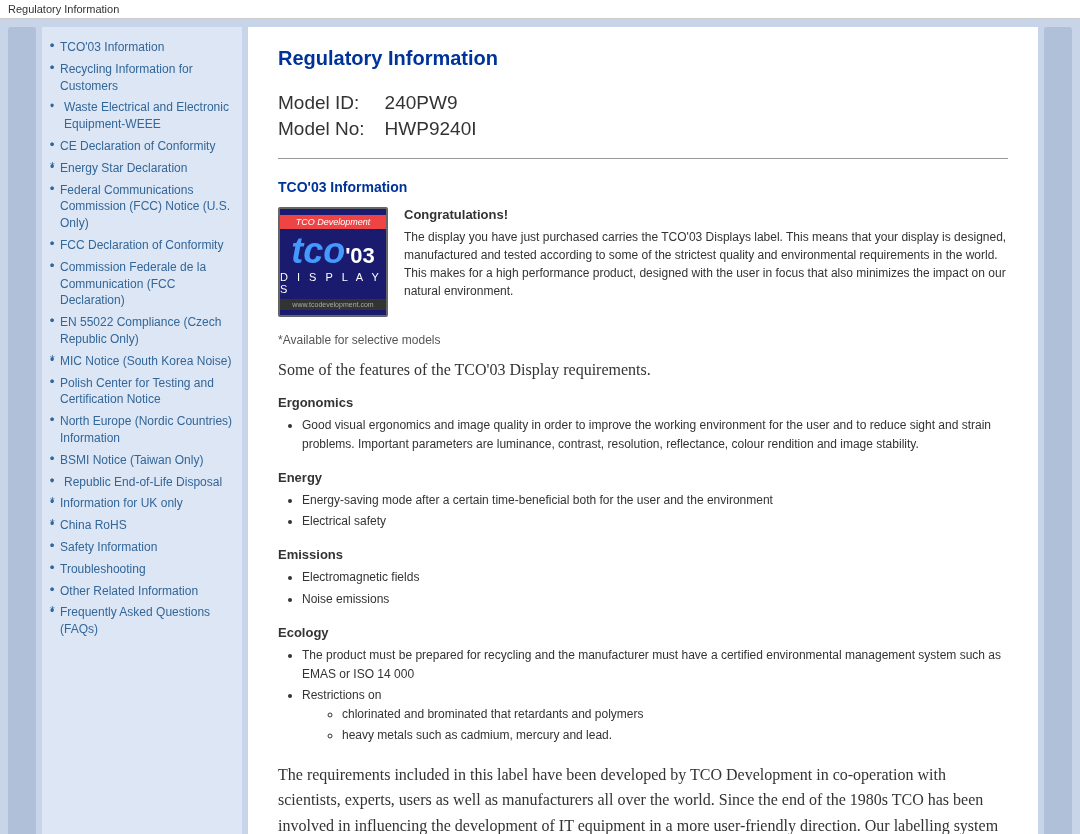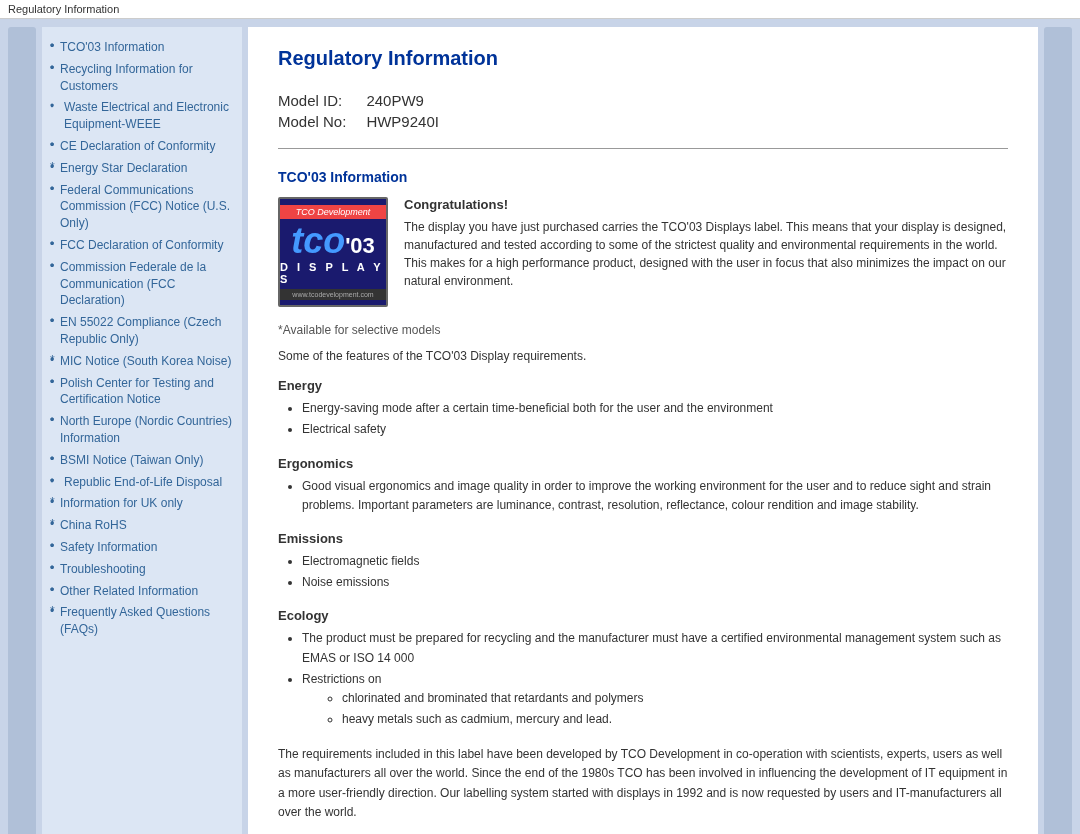--- a/index.html
+++ b/index.html
@@ -76,21 +76,21 @@
       margin-bottom: 20px;
     }
     .model-table {
       margin-bottom: 16px;
     }
     .model-table table {
       border-collapse: collapse;
     }
     .model-table td {
       padding: 2px 20px 2px 0;
-      font-size: 15px;
+      font-size: 19px;
     }
     hr.divider {
       border: none;
       border-top: 1px solid #999;
       margin: 10px 0 20px 0;
     }
     .section-title {
       font-size: 14px;
       font-weight: bold;
       color: #003399;
@@ -136,21 +136,20 @@
       font-size: 22px;
       font-weight: bold;
       color: white;
       line-height: 1;
     }
     .tco-logo-displays {
       font-size: 11px;
       letter-spacing: 3px;
       color: white;
       margin-top: 2px;
-      font-weight: bold;
     }
     .tco-logo-url {
       font-size: 7px;
       color: #aaa;
       margin-top: 4px;
       background: #333;
       width: 100%;
       text-align: center;
       padding: 2px;
     }
@@ -171,24 +170,25 @@
     }
     .section-body {
       margin-bottom: 16px;
     }
     .sub-title {
       font-weight: bold;
       margin: 12px 0 6px 0;
       font-size: 13px;
     }
     .content-para {
-      font-size: 12px;
+      font-size: 16px;
       line-height: 1.6;
       color: #333;
       margin-bottom: 8px;
+      font-family: Liberation Serif, serif;
     }
     ul.content-list {
       margin-left: 24px;
       margin-bottom: 8px;
     }
     ul.content-list li {
       font-size: 12px;
       line-height: 1.6;
       color: #333;
       margin-bottom: 2px;
@@ -277,31 +277,31 @@
       <div class="tco-text">
         <h4>Congratulations!</h4>
         <p>The display you have just purchased carries the TCO'03 Displays label. This means that your display is designed, manufactured and tested according to some of the strictest quality and environmental requirements in the world. This makes for a high performance product, designed with the user in focus that also minimizes the impact on our natural environment.</p>
       </div>
     </div>
 
     <p class="italic-note">*Available for selective models</p>
     <p class="content-para">Some of the features of the TCO'03 Display requirements.</p>
 
     <div class="section-body">
+      <div class="sub-title">Ergonomics</div>
+      <ul class="content-list">
+        <li>Good visual ergonomics and image quality in order to improve the working environment for the user and to reduce sight and strain problems. Important parameters are luminance, contrast, resolution, reflectance, colour rendition and image stability.</li>
+      </ul>
+    </div>
+
+    <div class="section-body">
       <div class="sub-title">Energy</div>
       <ul class="content-list">
         <li>Energy-saving mode after a certain time-beneficial both for the user and the environment</li>
         <li>Electrical safety</li>
-      </ul>
-    </div>
-
-    <div class="section-body">
-      <div class="sub-title">Ergonomics</div>
-      <ul class="content-list">
-        <li>Good visual ergonomics and image quality in order to improve the working environment for the user and to reduce sight and strain problems. Important parameters are luminance, contrast, resolution, reflectance, colour rendition and image stability.</li>
       </ul>
     </div>
 
     <div class="section-body">
       <div class="sub-title">Emissions</div>
       <ul class="content-list">
         <li>Electromagnetic fields</li>
         <li>Noise emissions</li>
       </ul>
     </div>

